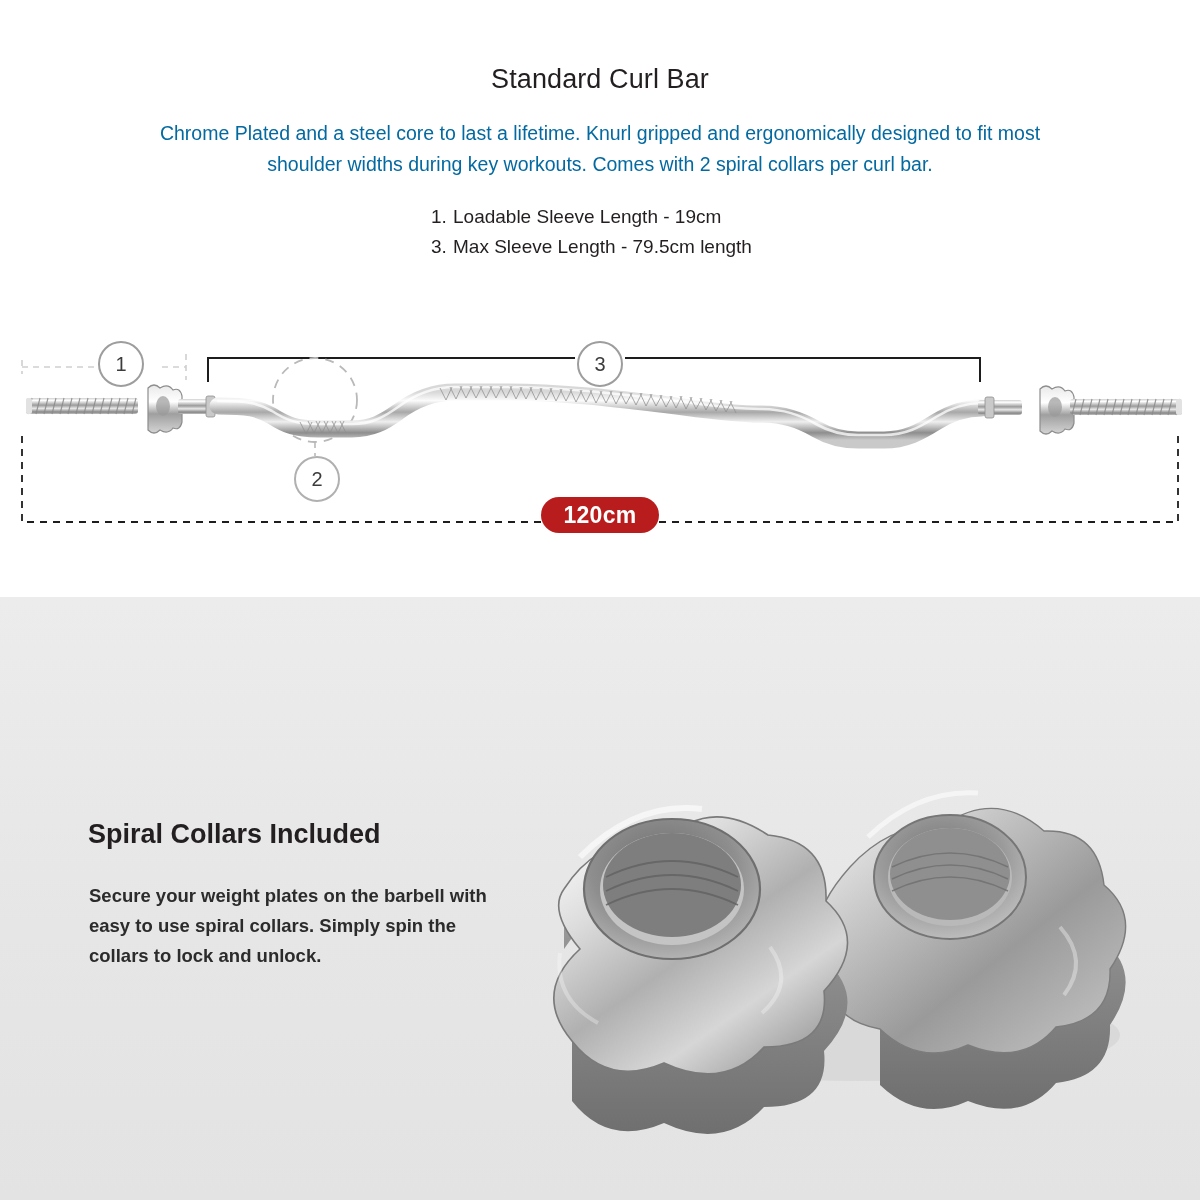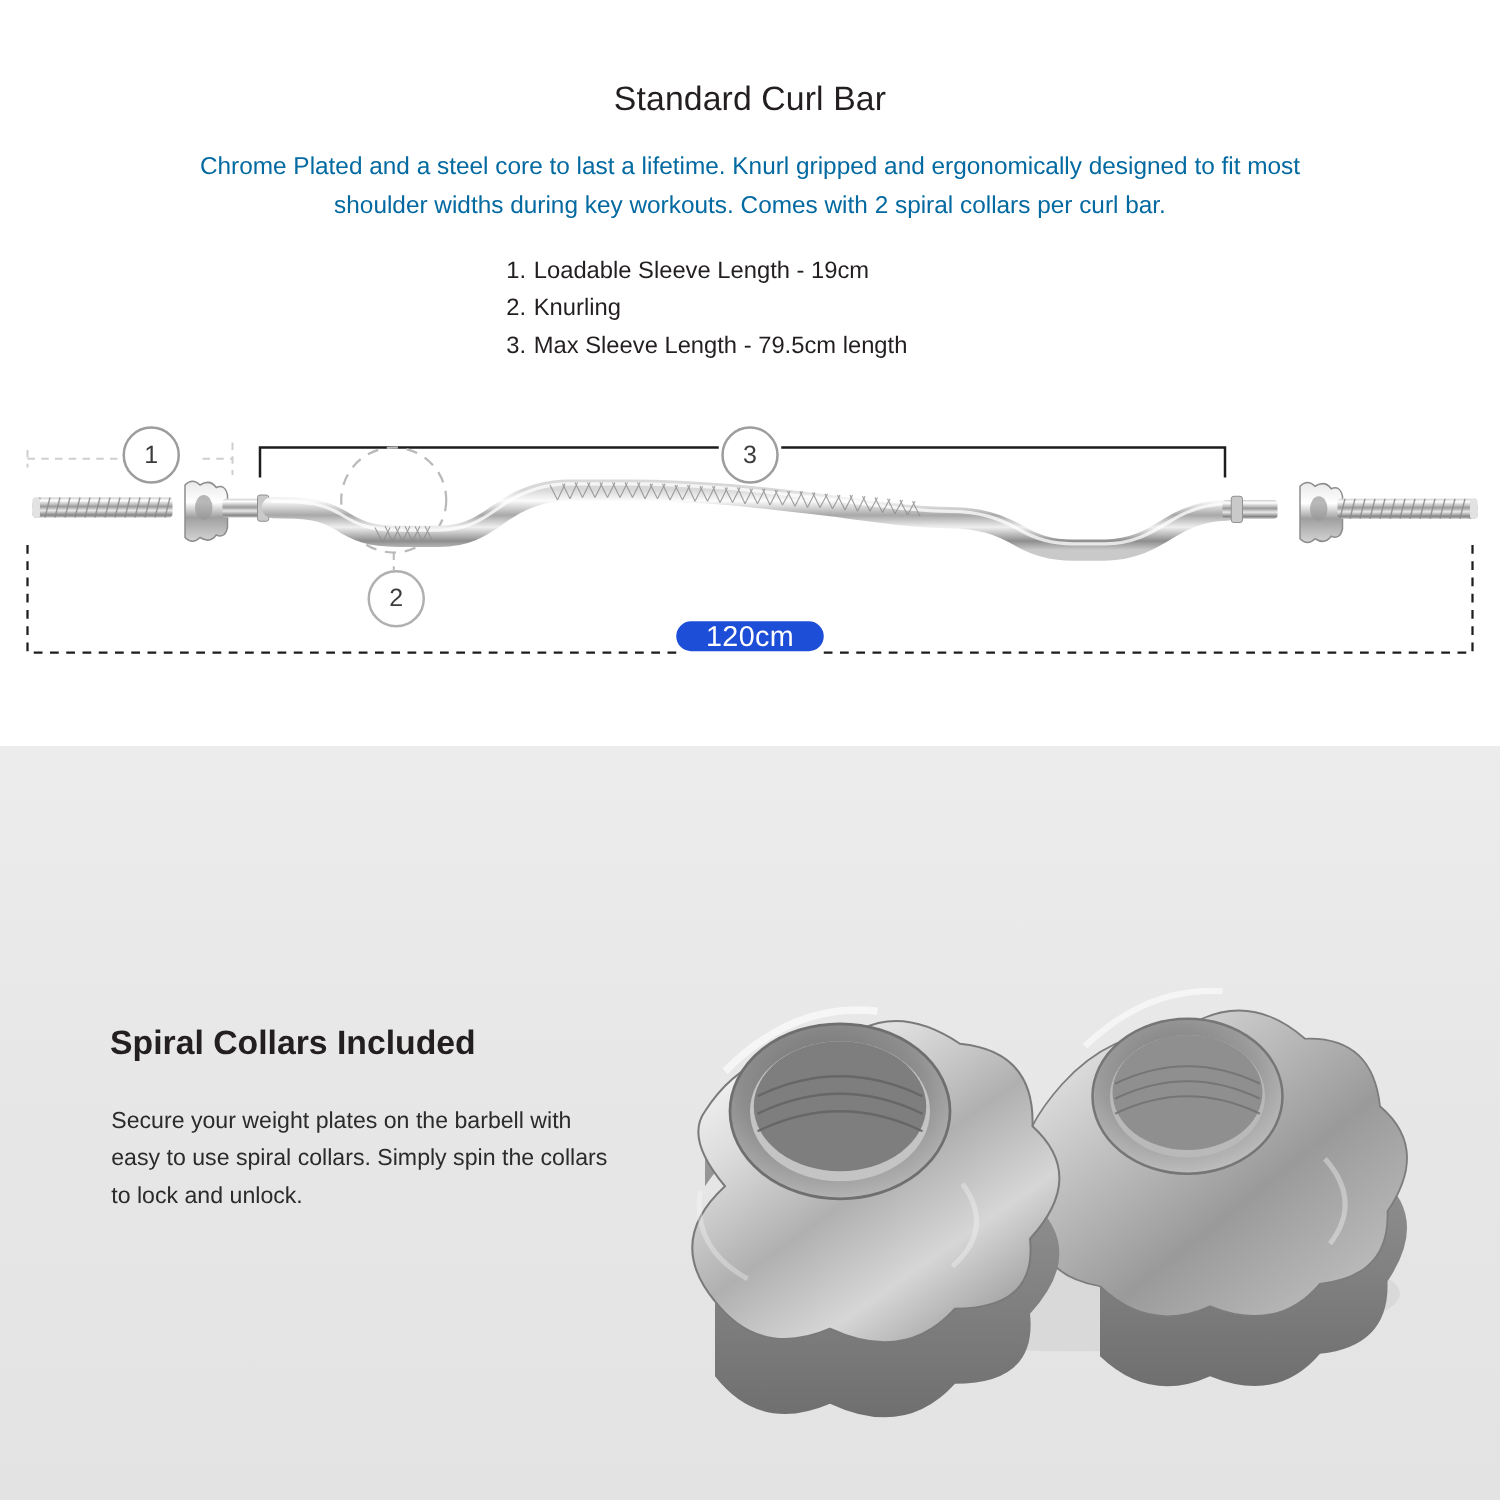--- a/index.html
+++ b/index.html
@@ -53,20 +53,21 @@
   .feature-list {
     position: absolute;
     top: 202px;
     left: 405px;
     font-size: 19px;
     line-height: 30px;
     color: #231f20;
   }
   .feature-list .fl-row {
     white-space: nowrap;
+    margin-left: 26px;
   }
   .feature-list .fl-num {
     display: inline-block;
     width: 22px;
   }
 
   
   .diagram {
     position: absolute;
     top: 330px;
@@ -75,26 +76,26 @@
     height: 230px;
   }
   .diagram svg {
     display: block;
   }
   .badge-120 {
     position: absolute;
     left: 541px;
     top: 497px;
     width: 118px;
-    height: 24px;
+    height: 36px;
     border-radius: 18px;
-    background: #1d4ed8;
+    background: #b91c1c;
     color: #ffffff;
     font-size: 23px;
-    font-weight: normal;
+    font-weight: bold;
     display: flex;
     align-items: center;
     justify-content: center;
     letter-spacing: 0.3px;
   }
 
   
   .callout {
     position: absolute;
     width: 42px;
@@ -131,20 +132,21 @@
     color: #231f20;
   }
   .bottom-body {
     position: absolute;
     left: 89px;
     top: 284px;
     width: 400px;
     font-size: 18.5px;
     line-height: 30px;
     color: #2b2b2b;
+    font-weight: bold;
   }
 
   
   .collars {
     position: absolute;
     left: 520px;
     top: 120px;
     width: 660px;
     height: 450px;
   }
@@ -156,23 +158,20 @@
 
   <div class="top-section">
 
     <div class="title">Standard Curl Bar</div>
 
     <div class="intro">Chrome Plated and a steel core to last a lifetime. Knurl gripped and ergonomically designed to fit most shoulder widths during key workouts. Comes with 2 spiral collars per curl bar.</div>
 
     <div class="feature-list">
       <div class="fl-row">
         <span class="fl-num">1.</span><span>Loadable Sleeve Length - 19cm</span>
-      </div>
-      <div class="fl-row">
-        <span class="fl-num">2.</span><span>Knurling</span>
       </div>
       <div class="fl-row">
         <span class="fl-num">3.</span><span>Max Sleeve Length - 79.5cm length</span>
       </div>
     </div>
 
     <div class="diagram">
       <svg width="1200" height="230" viewBox="0 0 1200 230" xmlns="http://www.w3.org/2000/svg">
         <defs>
           <linearGradient id="chromeBarV" x1="0" y1="0" x2="0" y2="1">

